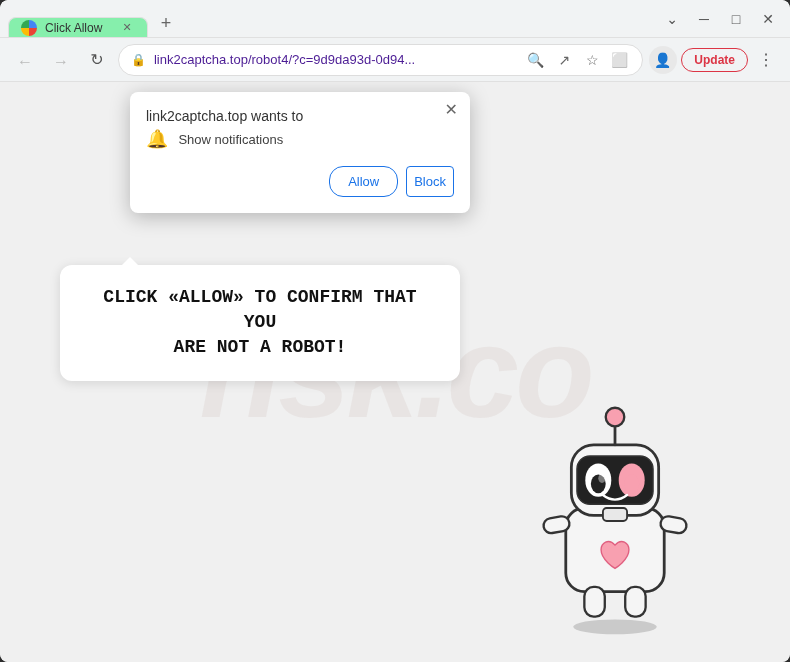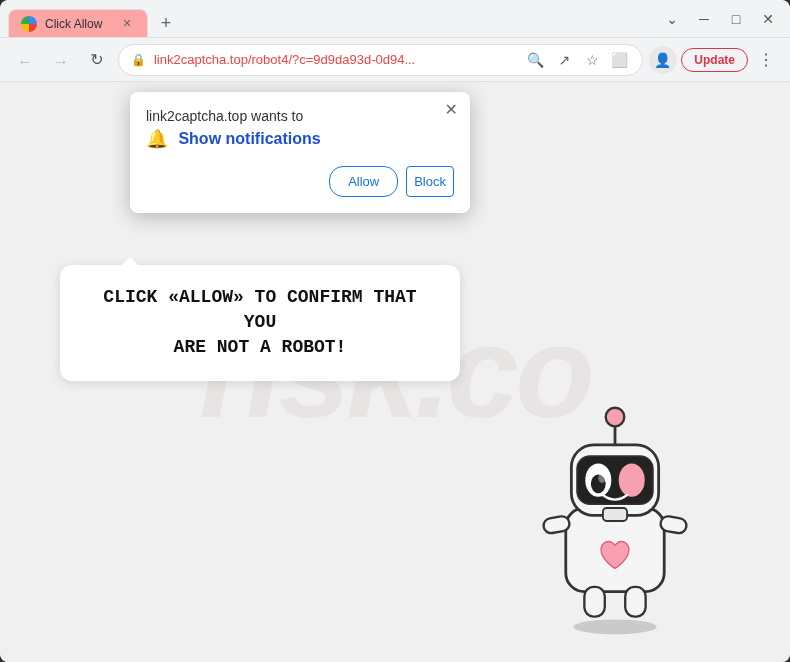--- a/index.html
+++ b/index.html
@@ -39,22 +39,22 @@
     .tab-bar {
       display: flex;
       align-items: flex-end;
       height: 100%;
       flex: 1;
     }
 
     .tab {
       display: flex;
       align-items: center;
-      background: #fca5a5;
-      height: 28px;
+      background: #86efac;
+      height: 20px;
       padding: 0 12px;
       border-radius: 8px 8px 0 0;
       gap: 8px;
       font-size: 12px;
       color: #333;
       min-width: 140px;
       border: 1px solid #e0e0e0;
       border-bottom: none;
       position: relative;
     }
@@ -158,21 +158,21 @@
     }
 
     .lock-icon {
       color: #555;
       font-size: 12px;
     }
 
     .address-text {
       flex: 1;
       font-size: 13px;
-      color: #ef4444;
+      color: #4c1d95;
     }
 
     .address-icons {
       display: flex;
       gap: 8px;
       align-items: center;
       color: #666;
     }
 
     .addr-icon {
@@ -288,23 +288,22 @@
       gap: 10px;
       margin-bottom: 16px;
     }
 
     .bell-icon {
       font-size: 18px;
       color: #555;
     }
 
     .popup-notification-label {
-      font-size: 16px;
-      color: #1d4ed8;
-      font-weight: bold;
+      font-size: 13px;
+      color: #404040;
     }
 
     .popup-buttons {
       display: flex;
       gap: 8px;
       justify-content: flex-end;
     }
 
     .btn-allow {
       padding: 7px 18px;

